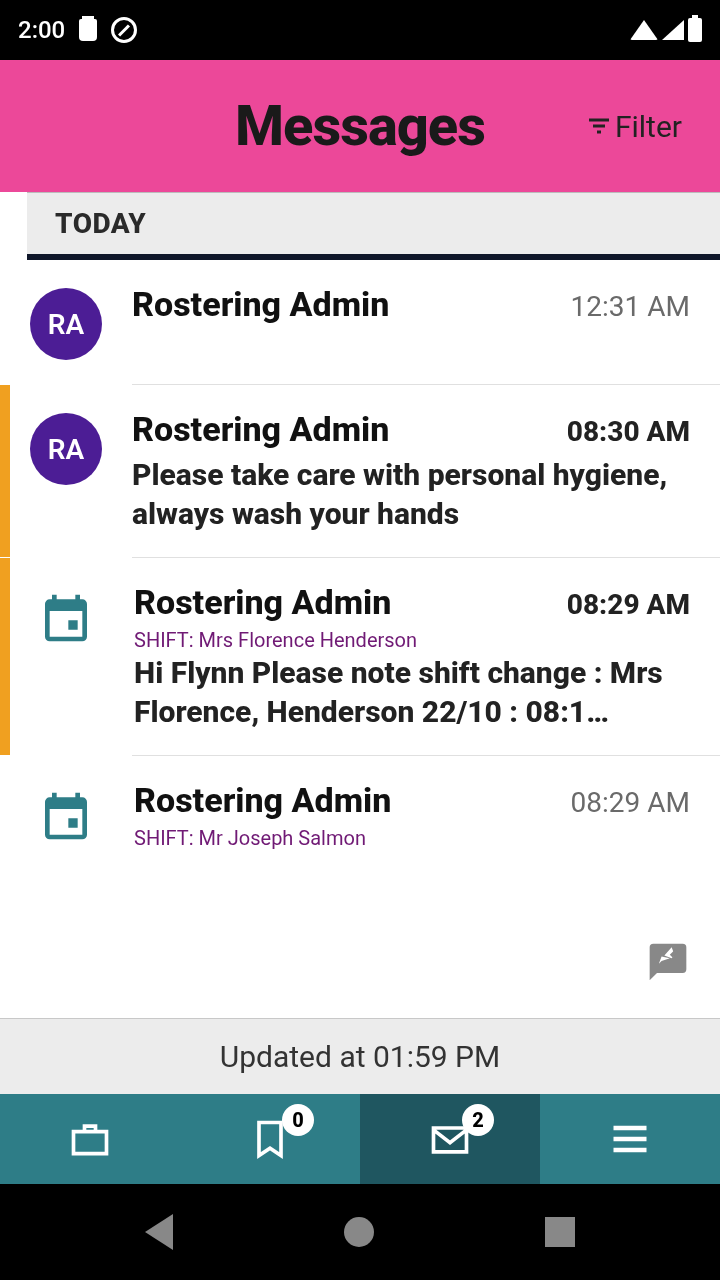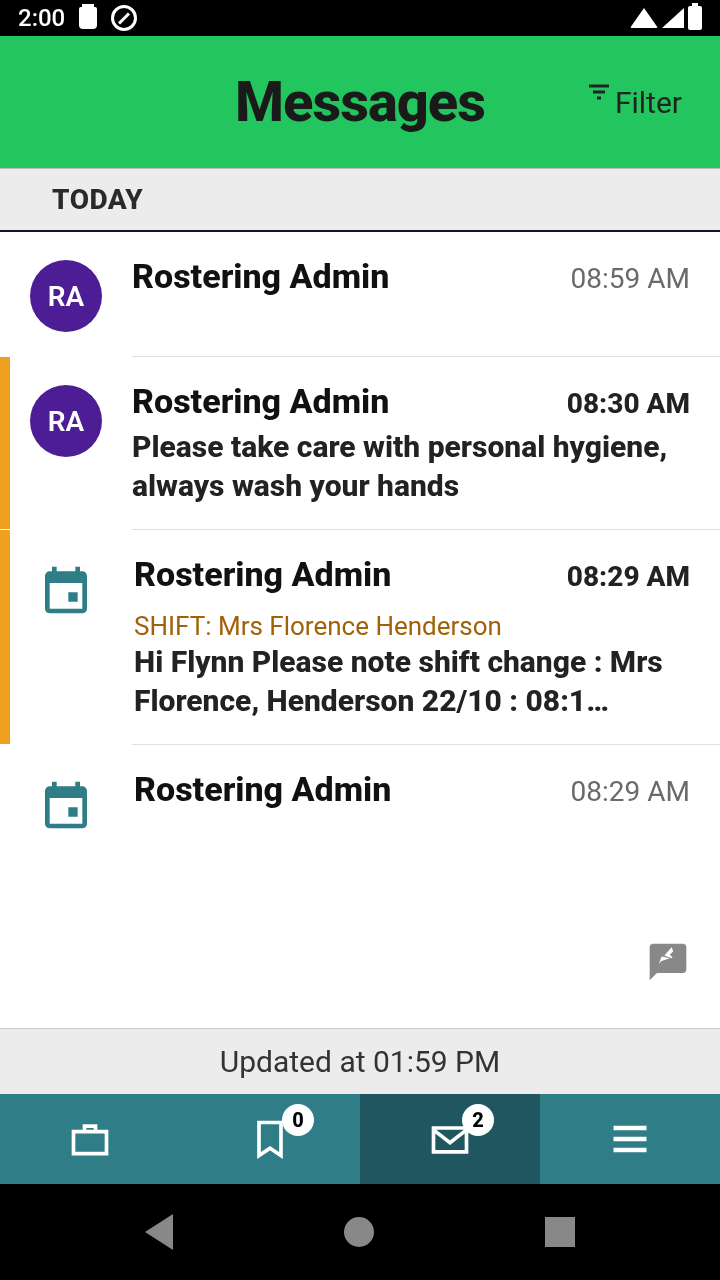--- a/index.html
+++ b/index.html
@@ -7,21 +7,21 @@
     width: 720px;
     height: 1280px;
     font-family: -apple-system, 'Segoe UI', Roboto, sans-serif;
     background: #fff;
     overflow: hidden;
     position: relative;
   }
 
   
   .status-bar {
-    height: 36px;
+    height: 60px;
     background: #000;
     color: #fff;
     display: flex;
     align-items: center;
     justify-content: space-between;
     padding: 0 18px;
     font-size: 24px;
     font-weight: 500;
     gap: 8px;
   }
@@ -36,55 +36,56 @@
   .batt-icon{width:14px;height:24px;background:#fff;border-radius:2px;position:relative;}
   .batt-icon::before{content:"";position:absolute;top:-3px;left:4px;width:6px;height:3px;background:#fff;}
 
   
   .header {
     height: 132px;
     display: flex;
     align-items: center;
     justify-content: center;
     position: relative;
-    background: #22c55e;
+    background: #ec4899;
   }
   .header-title {
     font-size: 56px;
     font-weight: 800;
     color: #1a1a1a;
     letter-spacing: -1px;
   }
   .filter {
     position: absolute;
     right: 38px;
     top: 50%;
     transform: translateY(-50%);
     display: flex;
-    align-items: flex-start;
+    align-items: center;
     gap: 6px;
     font-size: 30px;
     color: #222;
   }
   .filter-lines{display:flex;flex-direction:column;align-items:center;gap:3px;}
   .filter-lines span{height:3px;background:#222;display:block;}
   .filter-lines span:nth-child(1){width:20px;}
   .filter-lines span:nth-child(2){width:12px;}
   .filter-lines span:nth-child(3){width:4px;}
 
   
   .section-header {
     background: #ececec;
     border-top: 1px solid #bcbcbc;
-    border-bottom: 2px solid #0f172a;
-    padding: 14px 52px;
+    border-bottom: 6px solid #0f172a;
+    padding: 14px 28px;
     font-size: 28px;
     font-weight: 800;
     color: #2a2a2a;
     letter-spacing: 0.5px;
+    margin-left: 27px;
   }
 
   
   .messages { background:#fff; }
   .msg {
     position: relative;
     display: flex;
     padding: 24px 30px 24px 30px;
   }
   .msg.unread::before{
@@ -118,28 +119,28 @@
   }
   .cal-icon svg{width:100%;height:100%;}
 
   .msg-body{flex:1;min-width:0;}
   .msg-top{display:flex;justify-content:space-between;align-items:baseline;gap:32px;}
   .msg-sender{font-size:34px;font-weight:800;color:#111;}
   .msg-time{font-size:28px;color:#6a6a6a;white-space:nowrap;}
   .msg-time.bold{font-weight:800;color:#222;text-align:right;}
   .msg-text{font-size:30px;color:#555;line-height:1.3;margin-top:6px;}
   .msg-text.bold{font-weight:800;color:#222;}
-  .msg-subject{font-size:26px;color:#a16207;margin-top:17px;}
+  .msg-subject{font-size:20px;color:#701a75;margin-top:6px;}
   .msg-subject + .msg-text{margin-top:1px;}
 
   
   .updated-bar{
     position:absolute;
     bottom:186px; left:0; right:0;
-    height:66px;
+    height:76px;
     background:#ececec;
     border-top:1px solid #c8c8c8;
     display:flex;align-items:center;justify-content:center;
     font-size:30px;color:#333;
   }
 
   
   .bottom-nav{
     position:absolute;
     bottom:96px; left:0; right:0;
@@ -209,21 +210,21 @@
 
 <div class="section-header">TODAY</div>
 
 <div class="messages">
 
   <div class="msg">
     <div class="avatar">RA</div>
     <div class="msg-body">
       <div class="msg-top">
         <div class="msg-sender">Rostering Admin</div>
-        <div class="msg-time">08:59 AM</div>
+        <div class="msg-time">12:31 AM</div>
       </div>
     </div>
   </div>
 
   <div class="divider"></div>
 
   <div class="msg unread" style="border-top:none;margin-left:0;padding-left:30px;">
     <div class="avatar">RA</div>
     <div class="msg-body">
       <div class="msg-top">
@@ -258,20 +259,21 @@
     <div class="cal-icon">
       <svg viewBox="0 0 24 24">
           <path fill="#2e7d87" d="M19 4h-1V2h-2v2H8V2H6v2H5a2 2 0 0 0-2 2v14a2 2 0 0 0 2 2h14a2 2 0 0 0 2-2V6a2 2 0 0 0-2-2zm0 16H5V9h14v11zM13 13h4v4h-4z"></path>
         </svg>
     </div>
     <div class="msg-body">
       <div class="msg-top">
         <div class="msg-sender">Rostering Admin</div>
         <div class="msg-time">08:29 AM</div>
       </div>
+      <div class="msg-subject">SHIFT: Mr Joseph Salmon</div>
     </div>
   </div>
 
 </div>
 
 <div class="compose">
   <svg viewBox="0 0 24 24">
       <path fill="#888" d="M20 2H4a2 2 0 0 0-2 2v18l4-4h14a2 2 0 0 0 2-2V4a2 2 0 0 0-2-2zM7 13l1.5-4L13 10l-4.5 1.5L7 13zm7-3l-4-1.5L14 4l1.5 4L14 10z"></path>
       <path fill="#888" d="M17.5 6.5l-3 3-1.5-1.5 3-3z"></path>
     </svg>

